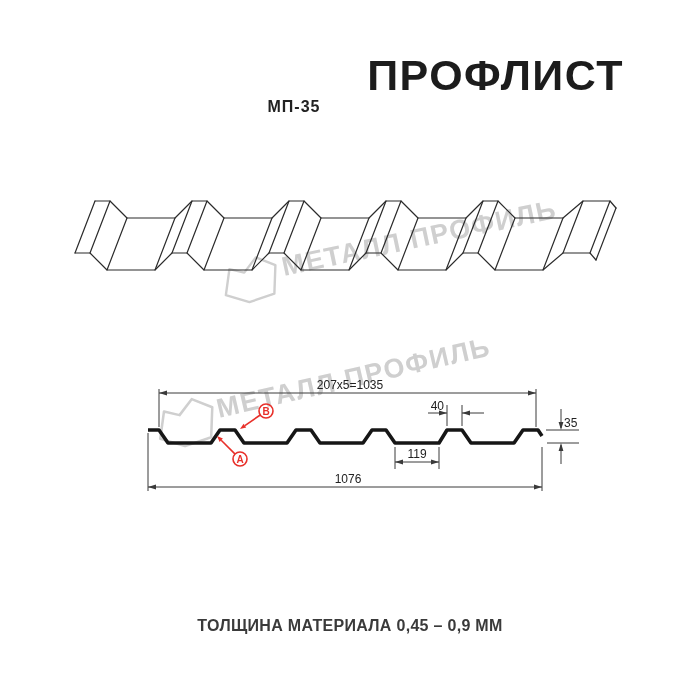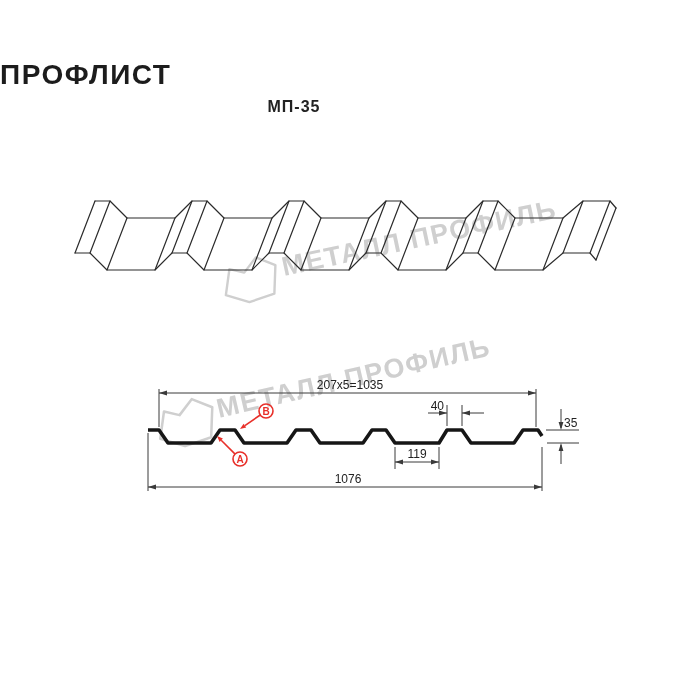--- a/index.html
+++ b/index.html
@@ -1,22 +1,22 @@
 <!DOCTYPE html>
 <html><head>
 <meta charset="utf-8">
 <style>
   html,body{margin:0;padding:0;background:#ffffff;}
   .stage{
     position:relative;width:700px;height:700px;background:#ffffff;overflow:hidden;
     font-family:"Liberation Sans","DejaVu Sans",sans-serif;
   }
   .title{
-    position:absolute;top:58px;left:0;width:624px;text-align:left;
-    font-size:28px;font-weight:bold;letter-spacing:1.5px;color:#1c1c1c;line-height:34px;
+    position:absolute;top:58px;left:0;width:624px;text-align:right;
+    font-size:43px;font-weight:bold;letter-spacing:1.5px;color:#1c1c1c;line-height:34px;
   }
   .subtitle{
     position:absolute;top:98px;left:0;width:588px;text-align:center;
     font-size:16px;font-weight:600;letter-spacing:1px;color:#222;line-height:18px;
   }
   .footer-note{
     position:absolute;top:616px;left:0;width:700px;text-align:center;
     font-size:16px;font-weight:bold;letter-spacing:.3px;color:#3a3a3a;line-height:20px;
   }
   svg{position:absolute;left:0;top:0;}
@@ -116,14 +116,15 @@
       <g stroke="#e8302a" stroke-width="1.6" fill="none">
         <circle cx="240" cy="459" r="7"></circle>
         <path d="M235.1,454.1 L221.2,440.2"></path>
         <polygon fill="#e8302a" stroke="none" points="217,436 222.9,438.6 219.6,441.9"></polygon>
         <text class="marker-letter" x="240" y="462.5" text-anchor="middle" stroke="none">A</text>
       </g>
 
     </g>
   </svg>
 
+  <div class="footer-note">ТОЛЩИНА МАТЕРИАЛА 0,45 – 0,9 ММ</div>
 
 </div>
 
 </body></html>

